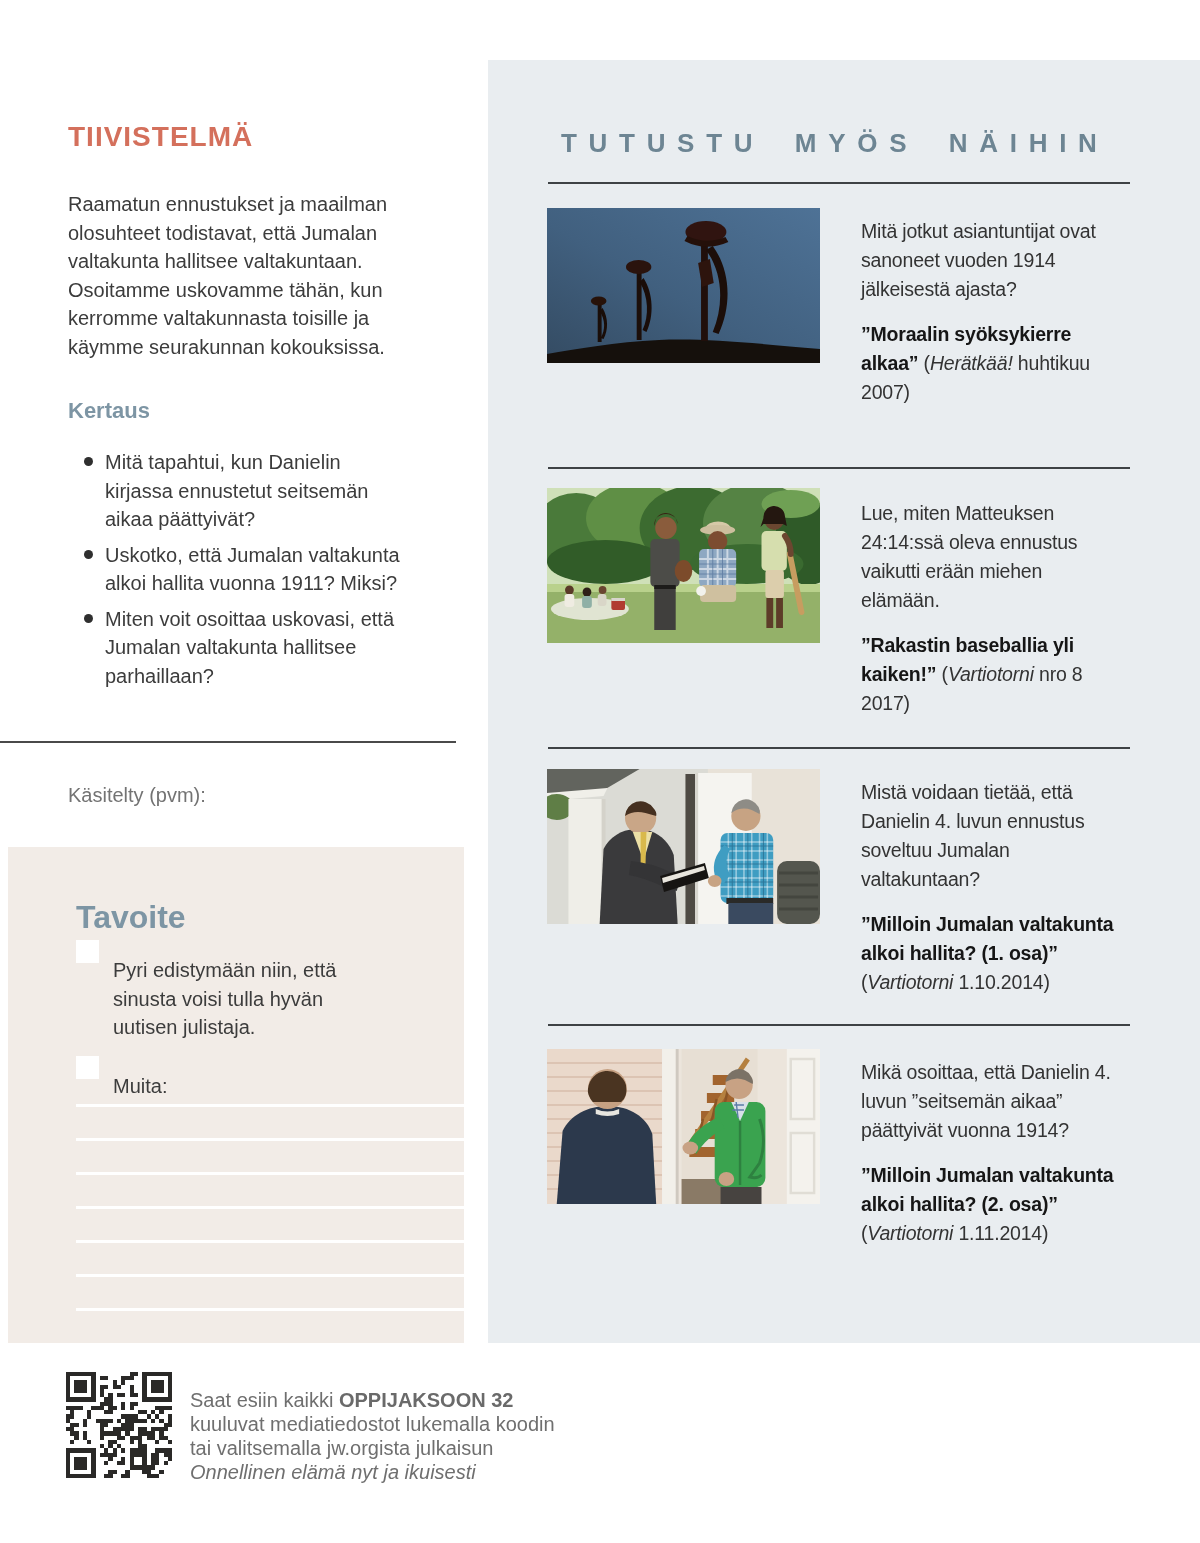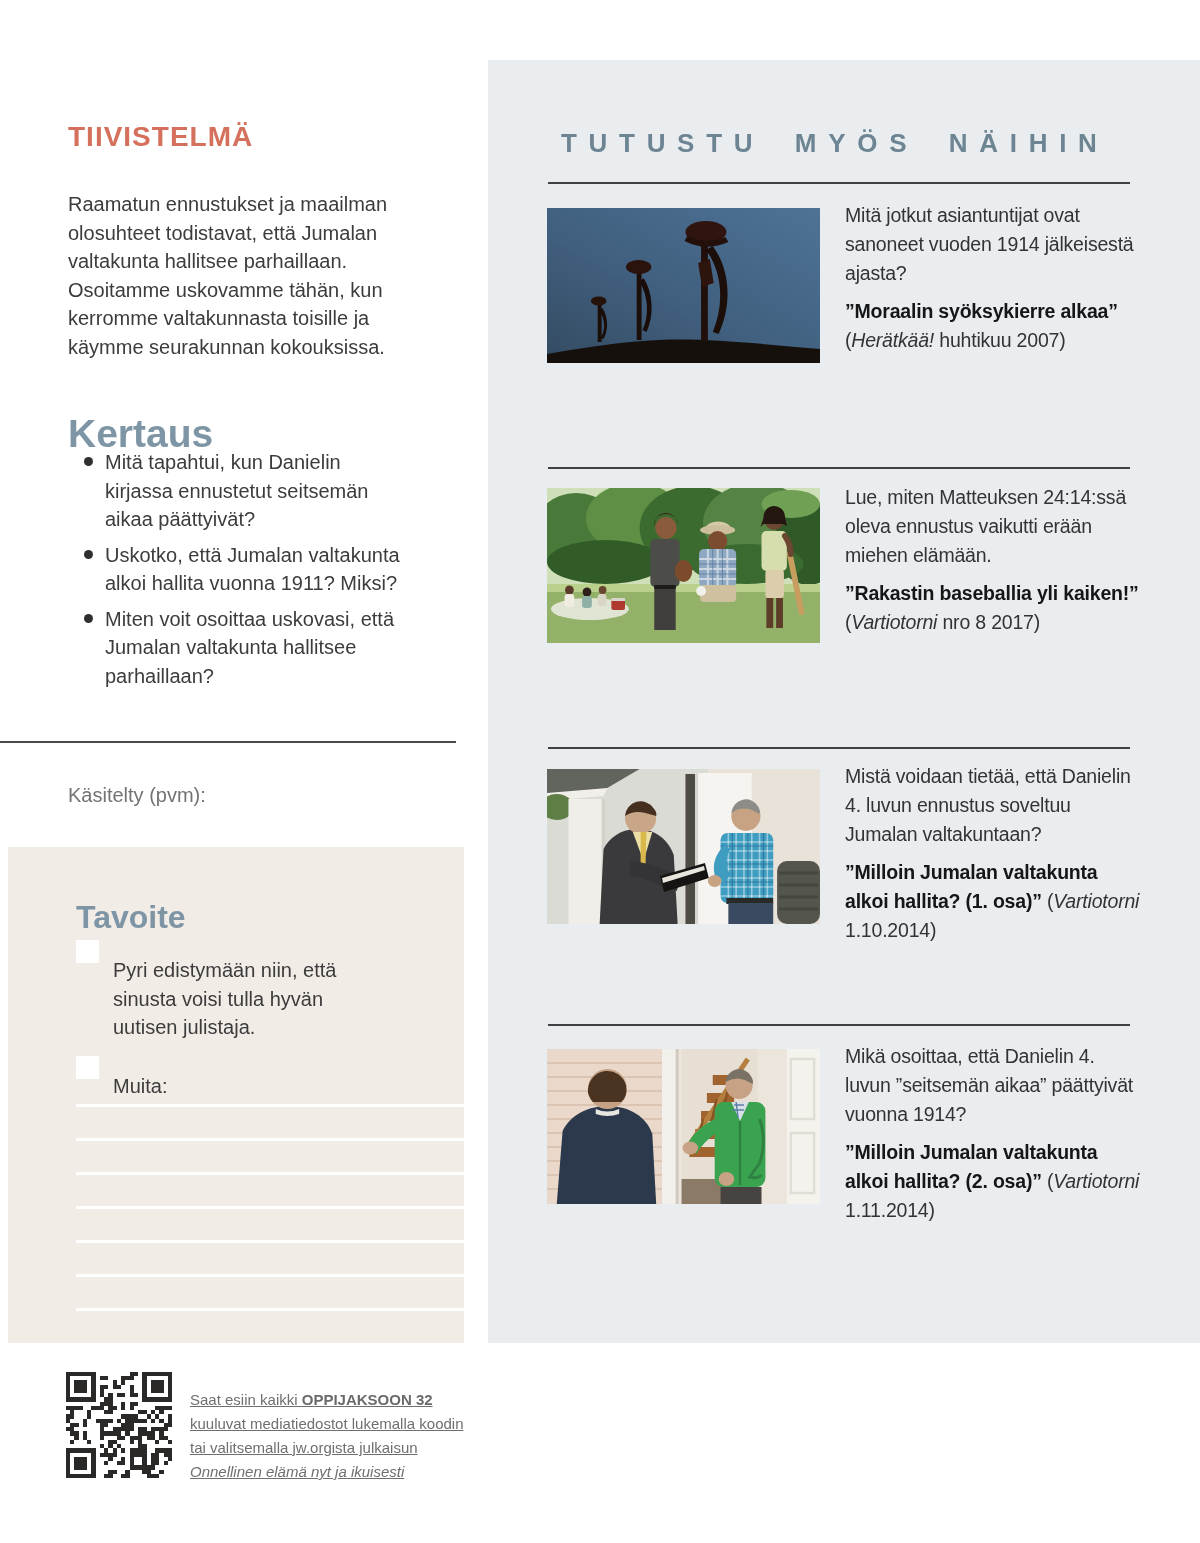--- a/index.html
+++ b/index.html
@@ -4,21 +4,21 @@
 <style>
   html,body{margin:0;padding:0;}
   body{width:1200px;height:1543px;background:#ffffff;position:relative;overflow:hidden;
        font-family:"Liberation Sans","DejaVu Sans",sans-serif;color:#3c3c3c;
        -webkit-font-smoothing:antialiased;}
   .abs{position:absolute;}
 
   
   .summary-title{left:68px;top:102px;font-size:28px;font-weight:bold;letter-spacing:1px;color:#d4705c;}
   .summary-body{left:68px;top:170px;width:372px;font-size:20px;line-height:28.5px;color:#3c3c3c;}
-  .review-title{left:68px;top:380px;font-size:39px;font-weight:bold;color:#7d95a4;}
+  .review-title{left:68px;top:380px;font-size:22px;font-weight:bold;color:#7d95a4;}
   .review-list{left:68px;top:448px;width:340px;list-style:none;margin:0;padding:0;}
   .review-list li{position:relative;padding-left:37px;font-size:20px;line-height:28.5px;margin-bottom:7px;}
   .review-list li .bullet{position:absolute;left:16px;top:9px;width:9px;height:9px;border-radius:50%;background:#2f2f2f;}
   .left-divider{left:0;top:741px;width:456px;height:2px;background:#4a4a4a;}
   .handled-label{left:68px;top:764px;font-size:20px;color:#737373;}
 
   
   .goal-box{left:8px;top:847px;width:456px;height:496px;background:#f2ece7;}
   .goal-title{left:68px;top:25px;font-size:32px;font-weight:bold;color:#7d95a4;}
   .goal-check{width:23px;height:23px;background:#ffffff;}
@@ -32,38 +32,38 @@
   .panel{left:488px;top:60px;width:712px;height:1283px;background:#e9edf0;}
   .explore-title{left:73px;top:46px;font-size:26px;font-weight:bold;color:#6d8593;
                  letter-spacing:0.45em;word-spacing:0.45em;white-space:nowrap;}
   .hr{left:60px;width:582px;height:2px;background:#3e4245;}
   .hr1{top:122px;} .hr2{top:407px;} .hr3{top:687px;} .hr4{top:964px;}
   .row-img{left:59px;width:273px;height:155px;overflow:hidden;}
   .ri1{top:148px;} .ri2{top:428px;} .ri3{top:709px;} .ri4{top:989px;}
   .row-img svg{display:block;width:100%;height:100%;}
   .row-txt{left:357px;width:296px;}
   .rt1{top:141px;} .rt2{top:423px;} .rt3{top:702px;} .rt4{top:982px;}
-  .row-txt p{margin:0;font-size:19.5px;line-height:29px;color:#333333;letter-spacing:-0.2px;}
+  .row-txt p{margin:16px;font-size:19.5px;line-height:29px;color:#333333;letter-spacing:-0.2px;}
   .row-txt p.question{margin-bottom:9px;}
   .row-txt b{color:#161616;}
   .row-txt i{font-style:italic;}
 
   
   .qr{left:66px;top:1372px;width:106px;height:106px;}
   .qr svg{display:block;width:100%;height:100%;}
-  .footer-text{left:190px;top:1388px;width:420px;font-size:15px;line-height:24px;color:#6f6f6f;text-decoration:underline;}
+  .footer-text{left:190px;top:1388px;width:420px;font-size:20px;line-height:24px;color:#6f6f6f;}
   .footer-text p{margin:0;}
   .footer-text b{font-weight:bold;color:#6a6a6a;}
   .footer-text .pub{font-style:italic;}
 </style>
 </head>
 <body>
 
 <h1 class="abs summary-title">TIIVISTELMÄ</h1>
-<p class="abs summary-body">Raamatun ennustukset ja maailman olosuhteet todistavat, että Jumalan valtakunta hallitsee parhaillaan. Osoitamme uskovamme tähän, kun kerromme valtakunnasta toisille ja käymme seurakunnan kokouksissa.</p>
+<p class="abs summary-body">Raamatun ennustukset ja maailman olosuhteet todistavat, että Jumalan valtakunta hallitsee valtakuntaan. Osoitamme uskovamme tähän, kun kerromme valtakunnasta toisille ja käymme seurakunnan kokouksissa.</p>
 
 <h2 class="abs review-title">Kertaus</h2>
 <ul class="abs review-list">
   <li><span class="bullet"></span><span>Mitä tapahtui, kun Danielin kirjassa ennustetut seitsemän aikaa päättyivät?</span></li>
   <li><span class="bullet"></span><span>Uskotko, että Jumalan valtakunta alkoi hallita vuonna 1911? Miksi?</span></li>
   <li><span class="bullet"></span><span>Miten voit osoittaa uskovasi, että Jumalan valtakunta hallitsee parhaillaan?</span></li>
 </ul>
 
 <div class="abs left-divider"></div>
 <p class="abs handled-label">Käsitelty (pvm):</p>

